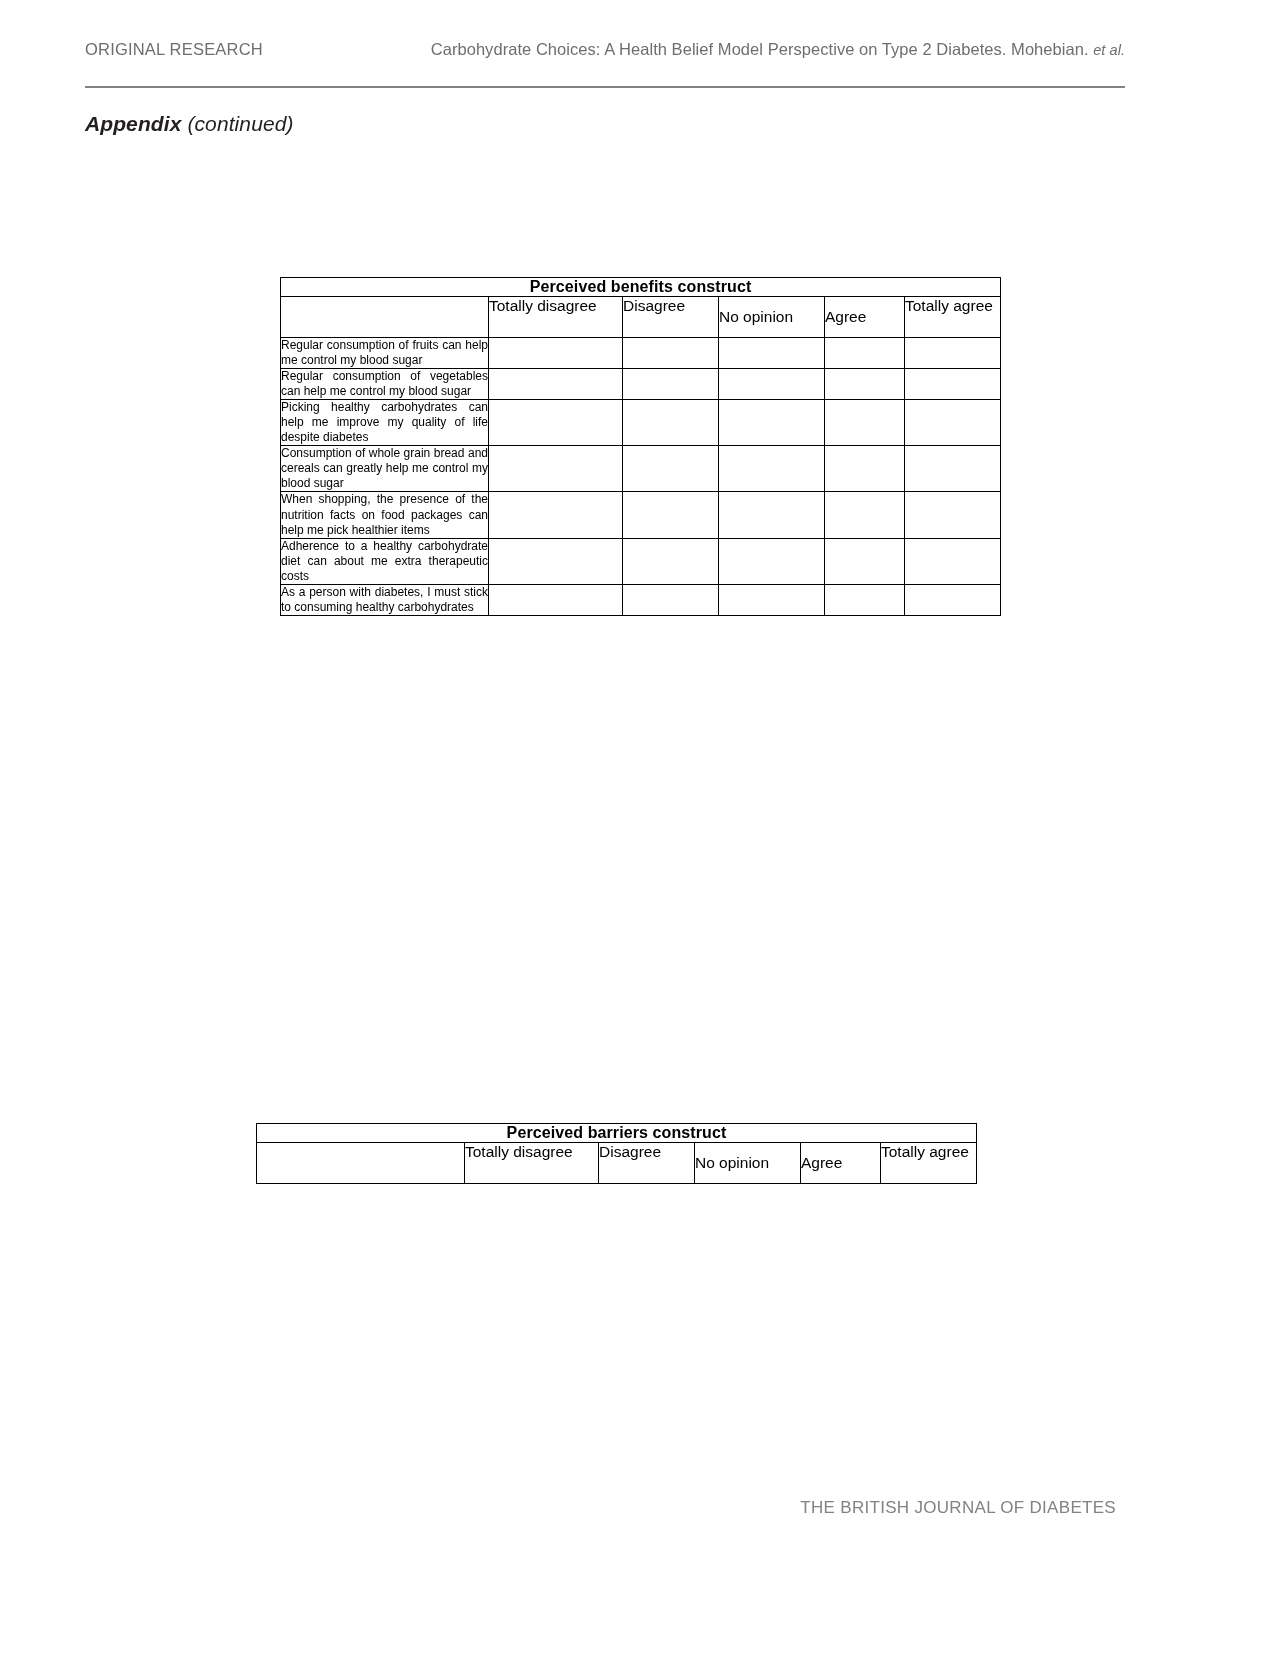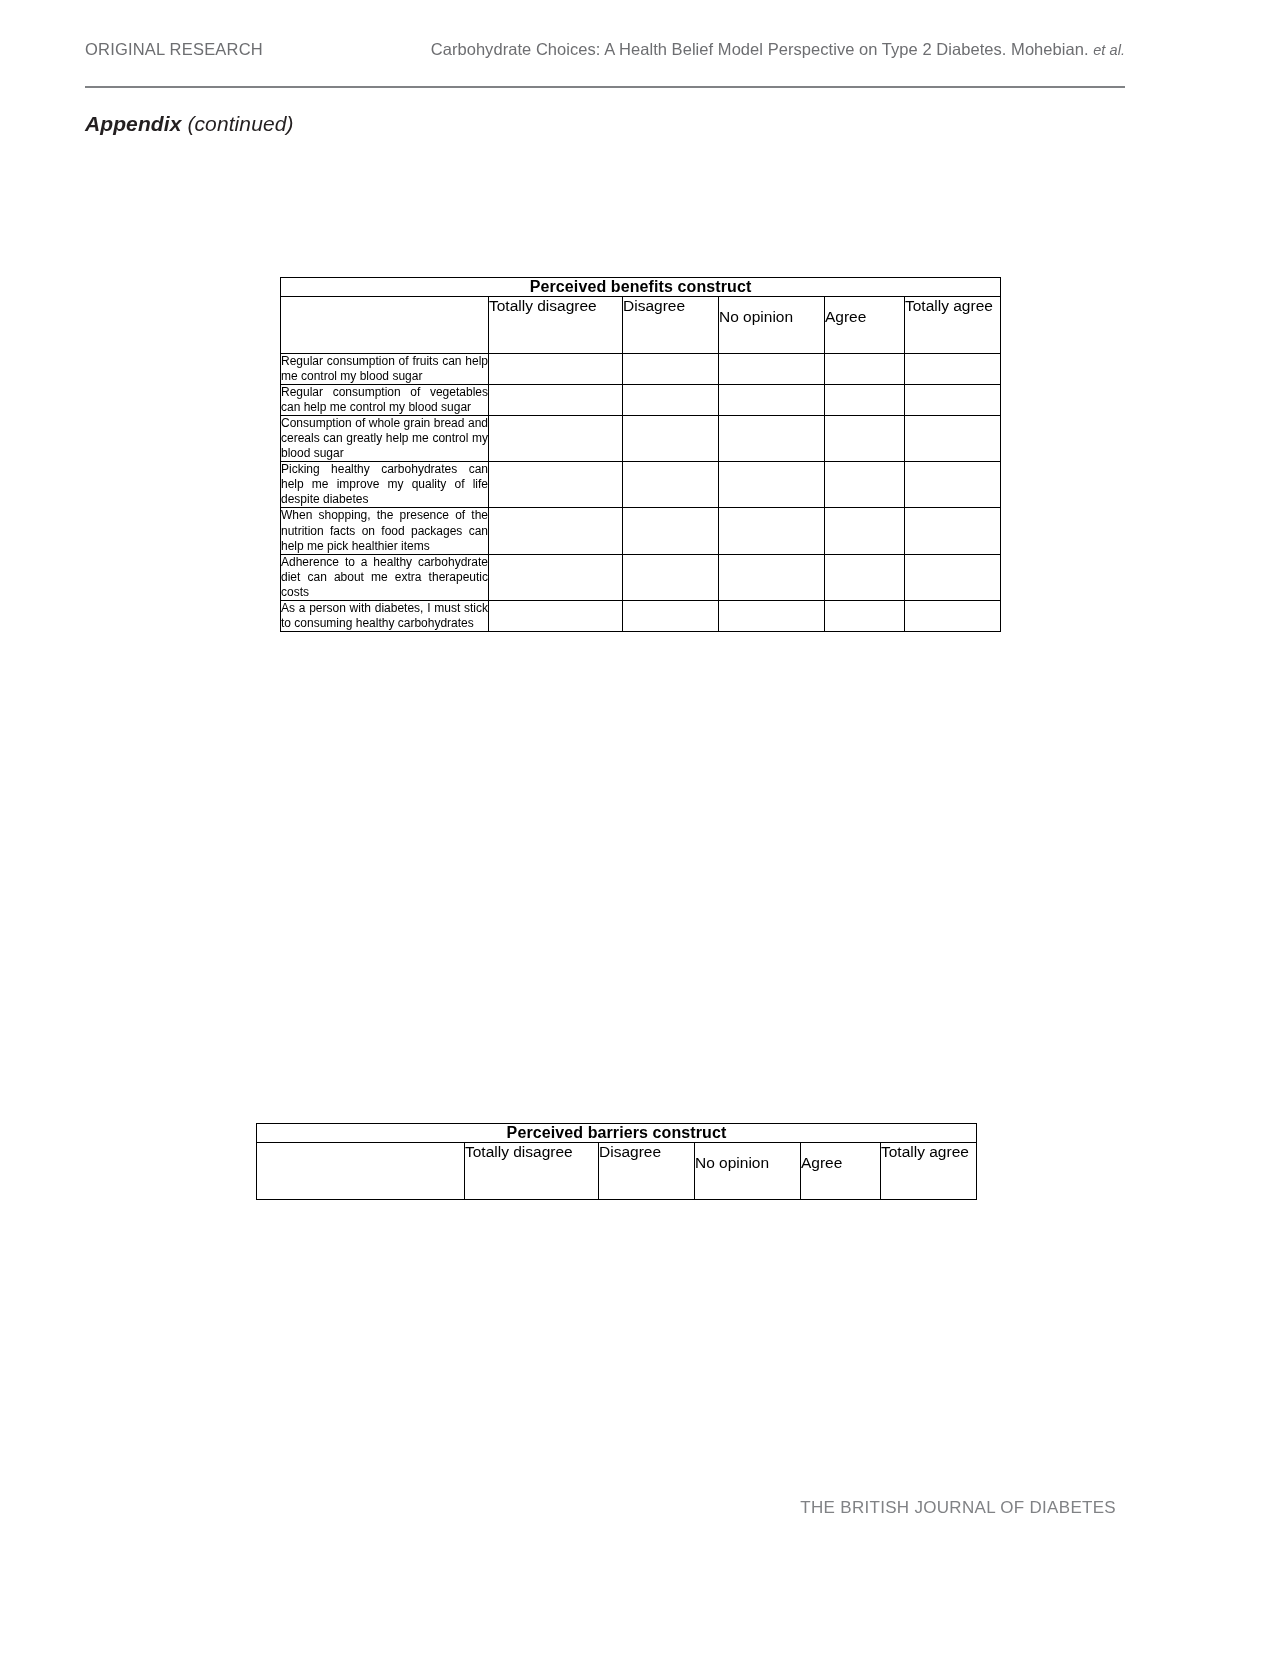--- a/index.html
+++ b/index.html
@@ -100,21 +100,21 @@
     line-height: 1.22;
     padding: 5px 0 4px 4px;
     font-weight: normal;
     text-align: left;
     height: 40px;
     vertical-align: top;
   }
   .hdr-cell.mid {
     vertical-align: middle;
     padding-top: 0;
-    padding-bottom: 16px;
+    padding-bottom: 0;
   }
 
   .stem-cell {
     text-align: justify;
     text-align-last: left;
     padding: 2px 4px 3px 6px;
     line-height: 1.255;
     hyphens: none;
     font-size: 12px;
   }
@@ -188,29 +188,29 @@
     </tr>
     <tr>
       <td class="stem-cell">Regular consumption of vegetables can help me control my blood sugar</td>
       <td class="ans-cell"></td>
       <td class="ans-cell"></td>
       <td class="ans-cell"></td>
       <td class="ans-cell"></td>
       <td class="ans-cell"></td>
     </tr>
     <tr>
+      <td class="stem-cell">Picking healthy carbohydrates can help me improve my quality of life despite diabetes</td>
+      <td class="ans-cell"></td>
+      <td class="ans-cell"></td>
+      <td class="ans-cell"></td>
+      <td class="ans-cell"></td>
+      <td class="ans-cell"></td>
+    </tr>
+    <tr>
       <td class="stem-cell">Consumption of whole grain bread and cereals can greatly help me control my blood sugar</td>
-      <td class="ans-cell"></td>
-      <td class="ans-cell"></td>
-      <td class="ans-cell"></td>
-      <td class="ans-cell"></td>
-      <td class="ans-cell"></td>
-    </tr>
-    <tr>
-      <td class="stem-cell">Picking healthy carbohydrates can help me improve my quality of life despite diabetes</td>
       <td class="ans-cell"></td>
       <td class="ans-cell"></td>
       <td class="ans-cell"></td>
       <td class="ans-cell"></td>
       <td class="ans-cell"></td>
     </tr>
     <tr>
       <td class="stem-cell">When shopping, the presence of the nutrition facts on food packages can help me pick healthier items</td>
       <td class="ans-cell"></td>
       <td class="ans-cell"></td>

